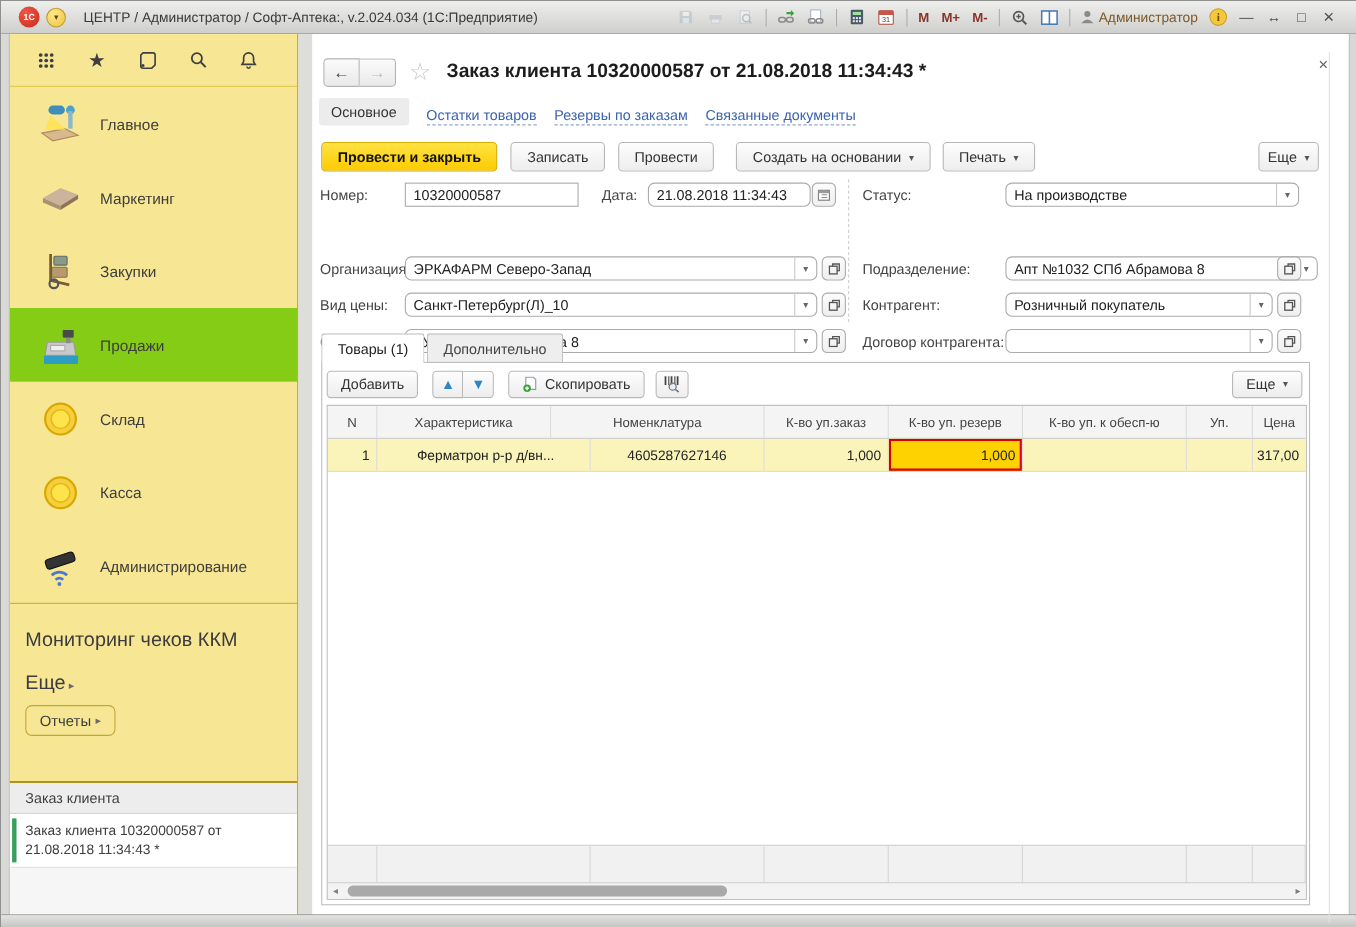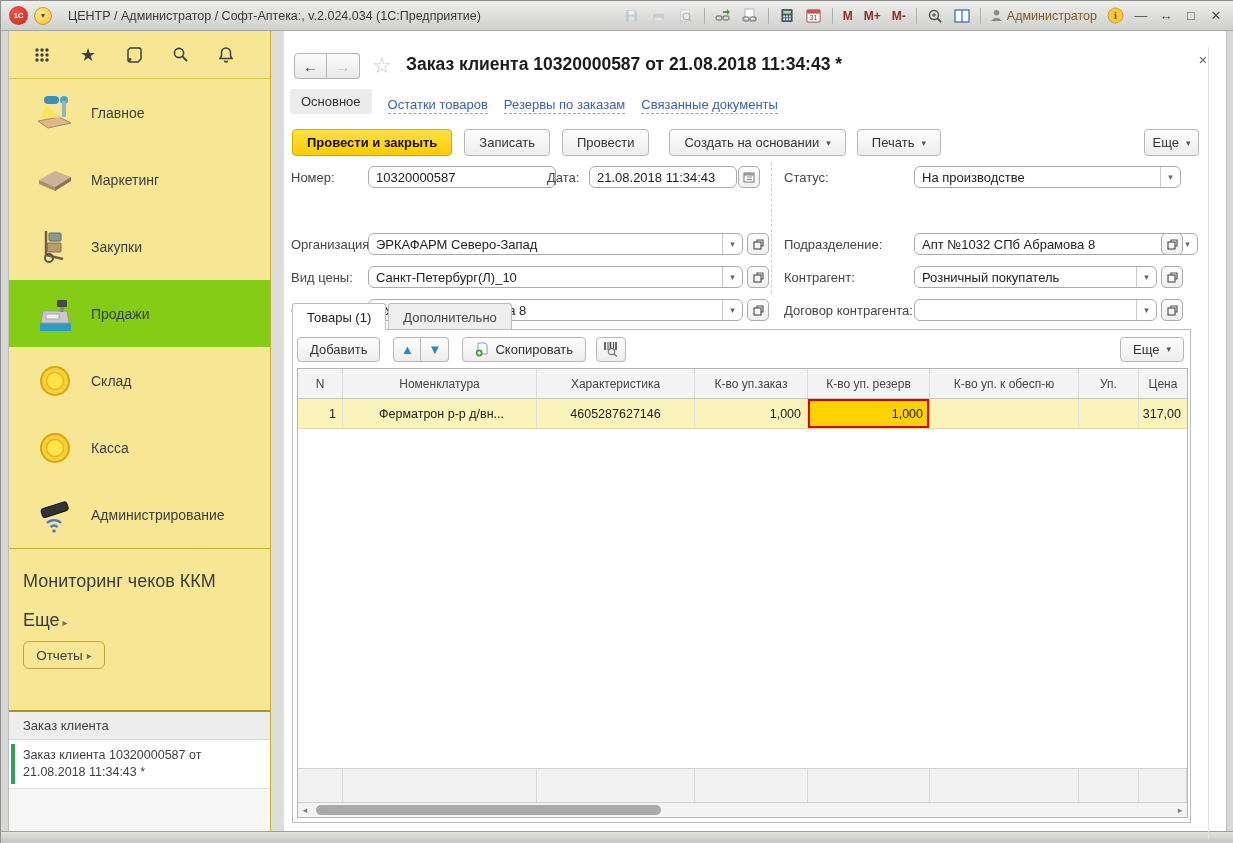--- a/index.html
+++ b/index.html
@@ -1,21 +1,21 @@
 <!DOCTYPE html>
 <html><head>
 <meta charset="utf-8">
 <style>
   * { margin:0; padding:0; box-sizing:border-box; }
   html,body { width:1233px; height:843px; font-family:"Liberation Sans", sans-serif; background:#9a9a9a; overflow:hidden; }
   .abs { position:absolute; }
   #app { position:relative; width:1233px; height:843px; background:#fff; border:1px solid #8f8f8f; }
 
   
-  #titlebar { left:0; top:0; width:1233px; height:30px; background:linear-gradient(#eeeeec,#cfcfcd); border-bottom:1px solid #a7a7a5; display:flex; align-items:center; padding:0 8px; }
+  #titlebar { left:0; top:0; width:1233px; height:30px; background:linear-gradient(#eeeeec,#cfcfcd); border-bottom:1px solid #a7a7a5; display:flex; align-items:center; padding:0 16px; }
   .logo1c { width:19px; height:19px; border-radius:50%; background:radial-gradient(circle at 35% 30%,#f05545,#c62b1c); color:#fff; font-weight:bold; font-size:8px; display:flex; align-items:center; justify-content:center; }
   .logo-dd { width:18px; height:18px; margin-left:6px; border-radius:50%; background:radial-gradient(circle at 35% 30%,#ffe98c,#eec23e); border:1px solid #c09f2e; color:#5c4a00; font-size:8px; display:flex; align-items:center; justify-content:center; }
   .tb-title { margin-left:16px; font-size:12.5px; color:#3a3a3a; white-space:nowrap; }
   .tb-right { margin-left:auto; display:flex; align-items:center; gap:5px; }
   .tb-ico { width:22px; height:20px; display:flex; align-items:center; justify-content:center; border-radius:3px; }
   .tb-ico.dis { opacity:.4; }
   .tb-sep { width:1px; height:16px; background:#aeaeac; margin:0 2px; }
   .mbtn { font-size:12px; font-weight:bold; color:#8a3324; padding:0 3px; }
   .tb-user { font-size:12.5px; color:#7d5a29; display:flex; align-items:center; gap:4px; padding:0 2px; }
   .winbtn { font-size:13px; color:#4f4f4f; width:20px; text-align:center; }
@@ -367,21 +367,21 @@
           <span>Печать</span>
         </div>
     </div>
     <div class="btn caret more-btn abs">
         <span>Еще</span>
       </div>
 
     <div class="vdash"></div>
 
     <div class="flabel" style="left:7px; top:139px;">Номер:</div>
-    <div class="finput" style="left:84px; top:135px; width:188px; border-radius:6px;">
+    <div class="finput" style="left:84px; top:135px; width:158px; border-radius:0;">
         <span>10320000587</span>
       </div>
     <div class="flabel" style="left:263px; top:139px;">Дата:</div>
     <div class="finput" style="left:305px; top:135px; width:148px;">
         <span>21.08.2018 11:34:43</span>
       </div>
     <div class="sqbtn" style="left:454px; top:135px;">
         <svg width="12" height="12" viewBox="0 0 12 12">
           <rect x="1" y="2" width="10" height="9" fill="#fff" stroke="#777"></rect>
           <rect x="1" y="2" width="10" height="2.6" fill="#999"></rect>
@@ -503,22 +503,22 @@
             </svg>
         </div>
         <div class="tbtn caret t-more">
             <span>Еще</span>
           </div>
       </div>
 
       <div class="grid">
         <div class="trow thead">
           <div class="c c0">N</div>
+          <div class="c c2">Характеристика</div>
           <div class="c c1">Номенклатура</div>
-          <div class="c c2">Характеристика</div>
           <div class="c c3">К-во уп.заказ</div>
           <div class="c c4">К-во уп. резерв</div>
           <div class="c c5">К-во уп. к обесп-ю</div>
           <div class="c c6">Уп.</div>
           <div class="c c7">Цена</div>
         </div>
         <div class="trow tdata">
           <div class="c c0 num">1</div>
           <div class="c c1 nom">Ферматрон р-р д/вн...</div>
           <div class="c c2 ctr">4605287627146</div>

